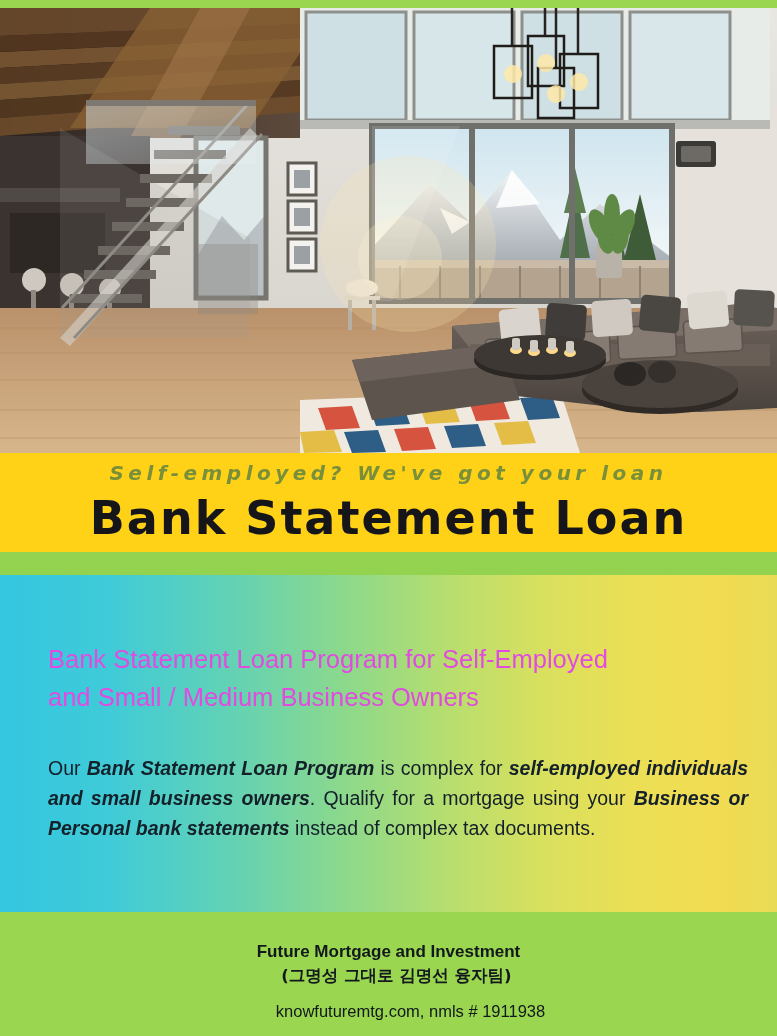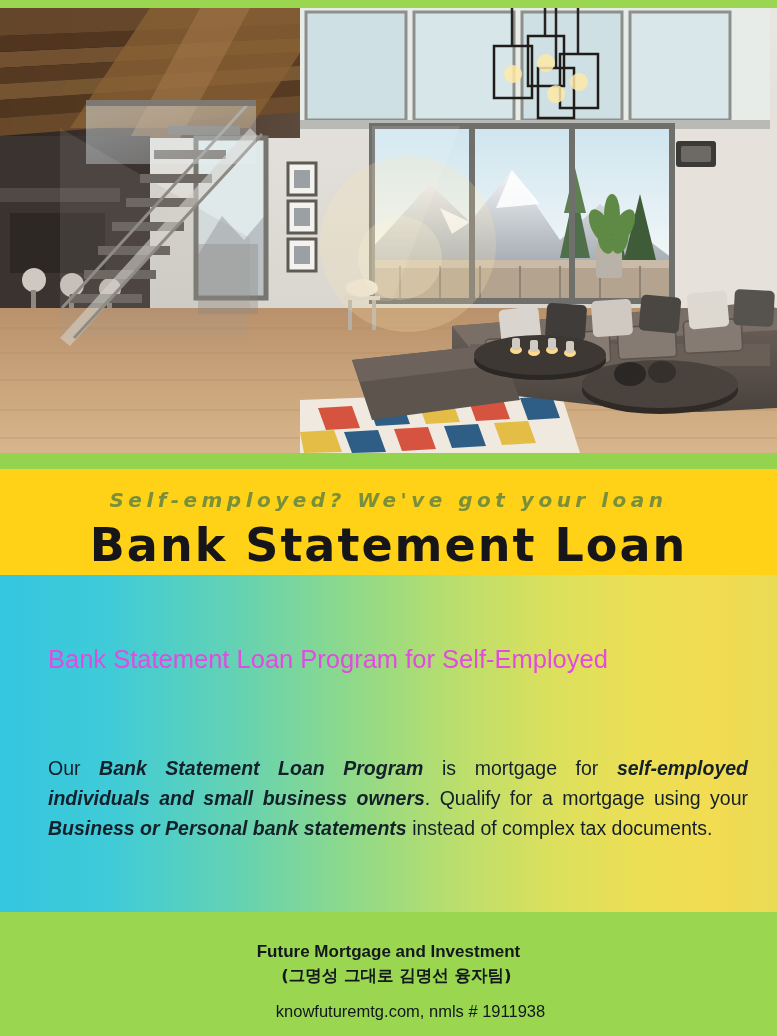--- a/index.html
+++ b/index.html
@@ -29,22 +29,22 @@
     left: 0; top: 8px;
     width: 777px; height: 445px;
     overflow: hidden;
     background: #6f7a80;
   }
   .hero-svg { display: block; width: 777px; height: 445px; }
 
   
   .band-yellow {
     position: absolute;
-    left: 0; top: 469px;
-    width: 777px; height: 122px;
+    left: 0; top: 453px;
+    width: 777px; height: 99px;
     background: #ffd217;
     display: flex;
     flex-direction: column;
     align-items: center;
     justify-content: center;
   }
   .kicker {
     font-size: 20px;
     font-weight: 700;
     letter-spacing: 4.5px;
@@ -420,24 +420,25 @@
   </div>
 
   <div class="band-yellow">
     <div class="kicker">Self-employed? We've got your loan</div>
     <div class="headline">Bank Statement Loan</div>
   </div>
 
   <div class="band-body">
     <div class="subhead">
       <span>Bank Statement Loan Program for Self-Employed</span><br>
+      <span> and Small / Medium Business Owners</span>
     </div>
 
     <div class="body-copy">
-      <span>Our </span><b>Bank Statement Loan Program</b><span> is mortgage for </span><b>self-employed individuals and small business owners</b><span>. Qualify for a mortgage using your </span><b>Business or Personal bank statements</b><span> instead of complex tax documents.</span>
+      <span>Our </span><b>Bank Statement Loan Program</b><span> is complex for </span><b>self-employed individuals and small business owners</b><span>. Qualify for a mortgage using your </span><b>Business or Personal bank statements</b><span> instead of complex tax documents.</span>
     </div>
   </div>
 
   <div class="footer">
     <div class="footer-text">
       <div class="footer-line1">Future Mortgage and Investment</div>
       <div class="footer-line2">(그명성 그대로 김명선 융자팀)</div>
       <div class="footer-line3">knowfuturemtg.com, nmls # 1911938</div>
     </div>
 

